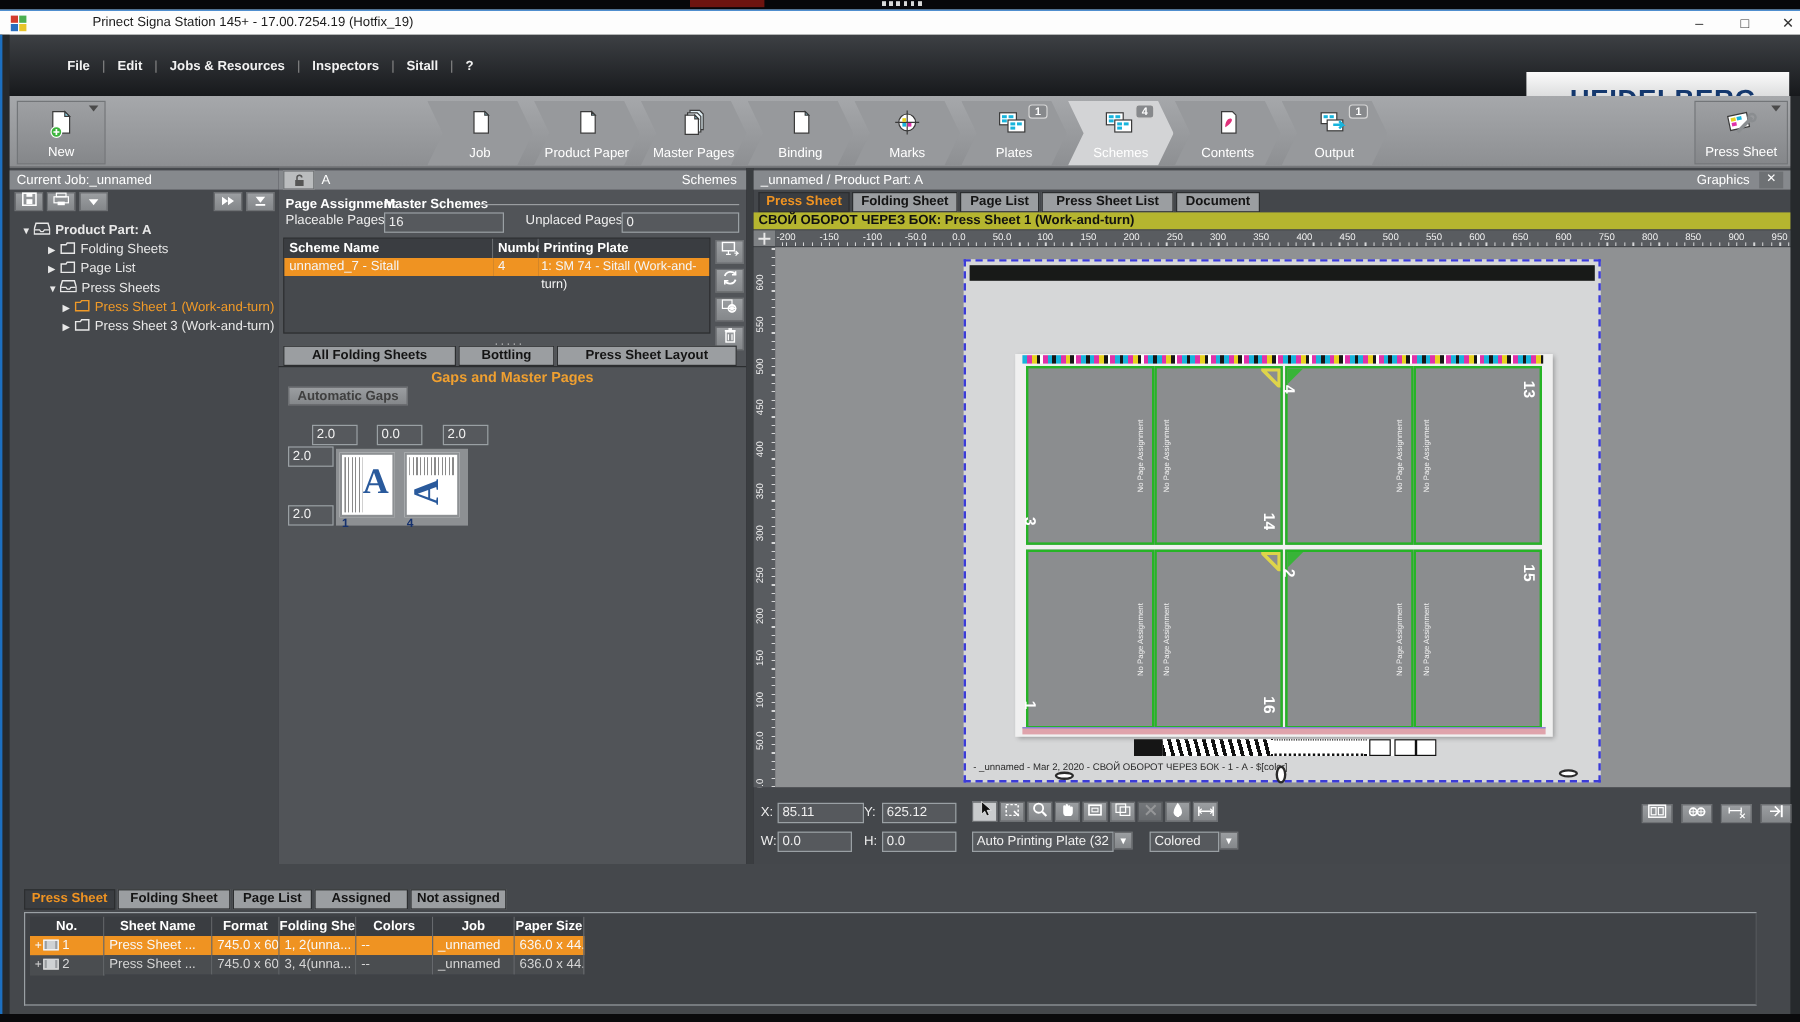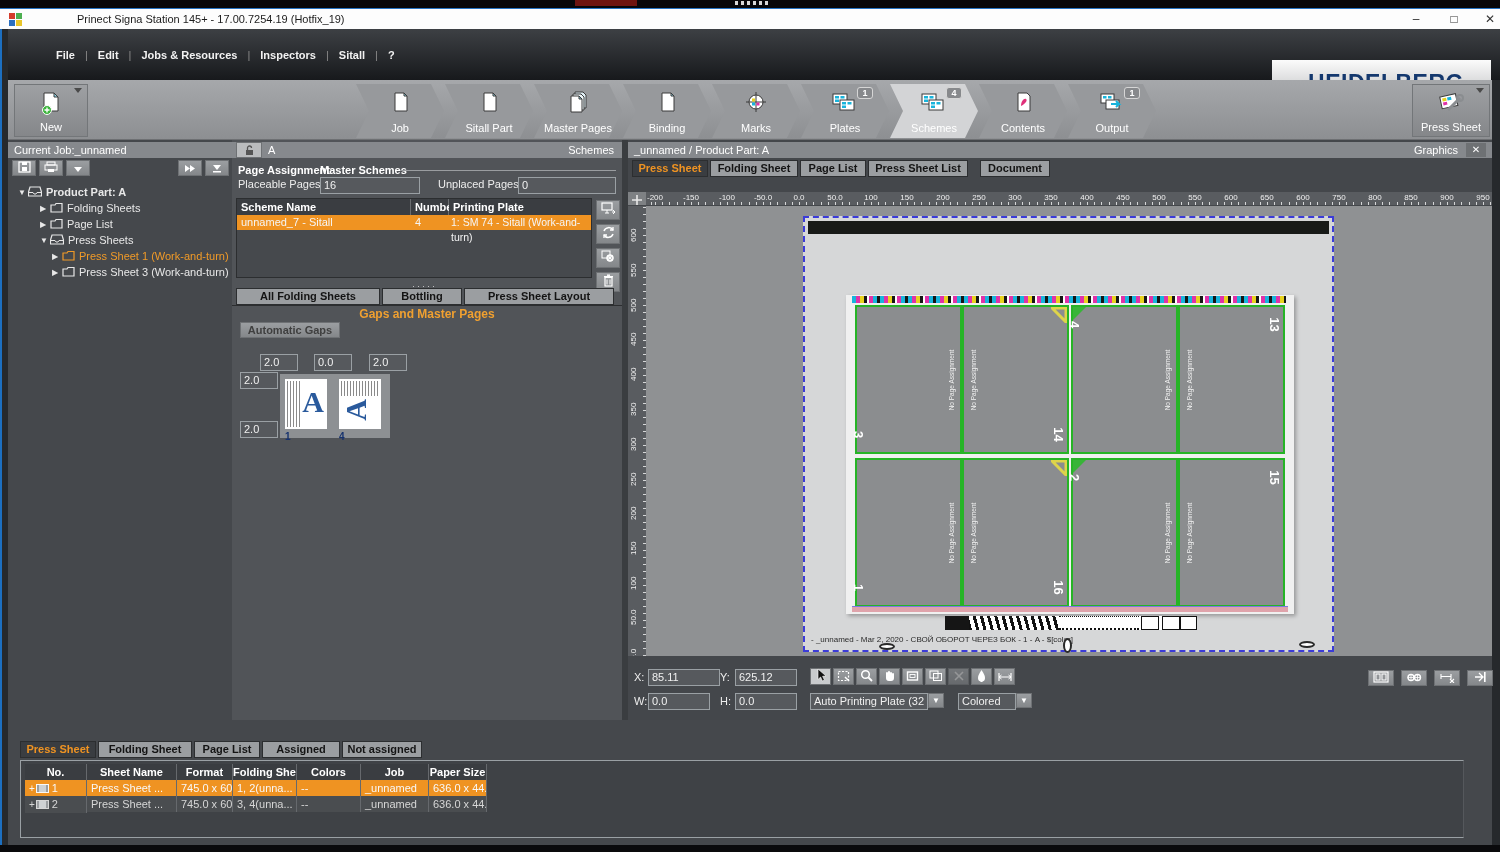--- a/index.html
+++ b/index.html
@@ -163,21 +163,21 @@
       <span class="lbl">New</span>
     </div>
     <div class="steps" id="steps">
         <div class="step"><span><svg width="24" height="24" viewBox="0 0 24 24">
               <path d="M7 3 h9 l3 3 v15 h-12 z" fill="#fff" stroke="#3a3a3a"></path>
               <path d="M16 3 l3 3 h-3 z" fill="#8fd8ec" stroke="#3a3a3a"></path>
             </svg></span><span class="lbl">Job</span></div>
         <div class="step"><span><svg width="24" height="24" viewBox="0 0 24 24">
               <path d="M7 3 h9 l3 3 v15 h-12 z" fill="#fff" stroke="#3a3a3a"></path>
               <path d="M16 3 l3 3 h-3 z" fill="#8fd8ec" stroke="#3a3a3a"></path>
-            </svg></span><span class="lbl">Sitall Part</span></div>
+            </svg></span><span class="lbl">Product Paper</span></div>
         <div class="step"><span><svg width="26" height="24" viewBox="0 0 26 24">
               <path d="M10 2 h8 l3 3 v13 h-11 z" fill="#dfeef4" stroke="#3a3a3a"></path>
               <path d="M8 4 h8 l3 3 v13 h-11 z" fill="#eef7fa" stroke="#3a3a3a"></path>
               <path d="M6 6 h8 l3 3 v13 h-11 z" fill="#fff" stroke="#3a3a3a"></path>
               <path d="M14 6 l3 3 h-3 z" fill="#8fd8ec" stroke="#3a3a3a"></path>
             </svg></span><span class="lbl">Master Pages</span></div>
         <div class="step"><span><svg width="24" height="24" viewBox="0 0 24 24">
               <path d="M7 3 h9 l3 3 v15 h-12 z" fill="#fff" stroke="#3a3a3a"></path>
               <path d="M16 3 l3 3 h-3 z" fill="#8fd8ec" stroke="#3a3a3a"></path>
             </svg></span><span class="lbl">Binding</span></div>
@@ -413,23 +413,24 @@
   <div class="abs right-panel">
     <div class="abs panel-hdr" style="left:0;top:2px;width:864px;height:16px">
       <span>_unnamed / Product Part: A</span>
       <span class="abs" style="right:34px;top:0">Graphics</span>
       <div class="abs" style="right:6px;top:1px;width:20px;height:14px;background:#6e7174;color:#fff;text-align:center;line-height:13px;font-size:10px">✕</div>
     </div>
     <div id="viewer-tabs">
         <div class="abs tab active" style="left: 4px; top: 20px; width: 76px; height: 17px;">Press Sheet</div>
         <div class="abs tab" style="left: 82px; top: 20px; width: 88px; height: 17px;">Folding Sheet</div>
         <div class="abs tab" style="left: 172px; top: 20px; width: 66px; height: 17px;">Page List</div>
-        <div class="abs tab" style="left: 240px; top: 20px; width: 100px; height: 17px;">Press Sheet List</div>
+        <div class="abs tab" style="left: 240px; top: 20px; width: 110px; height: 17px;">Press Sheet List</div>
         <div class="abs tab" style="left: 352px; top: 20px; width: 70px; height: 17px;">Document</div>
       </div>
+    <div class="abs yellowbar" style="left:0;top:37px;width:864px;height:14px">СВОЙ ОБОРОТ ЧЕРЕЗ БОК:  Press Sheet 1 (Work-and-turn)</div>
 
     <div class="abs" style="left:0;top:52px;width:18px;height:13px;background:#7e8184">
       <svg width="12" height="12" viewBox="0 0 12 12" style="margin:1px 0 0 3px">
         <path d="M6 1 v10 M1 6 h10" stroke="#e8e8e8" stroke-width="1.6"></path>
       </svg>
     </div>
     <div class="ruler" id="hruler" style="left: 18px; top: 52px; width: 846px; height: 13px; background-image: repeating-linear-gradient(90deg, rgba(255, 255, 255, 0.75) 0px, rgba(255, 255, 255, 0.75) 1px, transparent 1px, transparent 7.2px); background-size: 100% 3px; background-position: 9px 10px; background-repeat: repeat-x;">
         <span class="rlab" style="left: 9px; top: 1px; transform: translateX(-50%);">-200</span>
         <span class="rlab" style="left: 45px; top: 1px; transform: translateX(-50%);">-150</span>
         <span class="rlab" style="left: 81px; top: 1px; transform: translateX(-50%);">-100</span>

